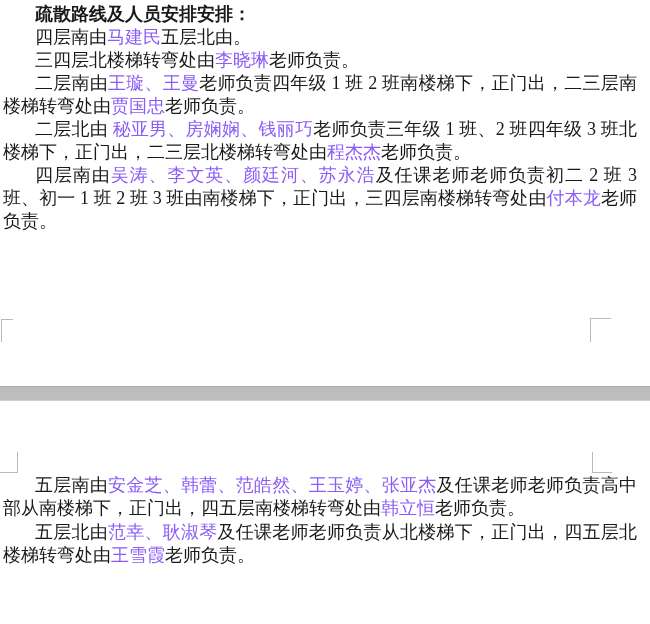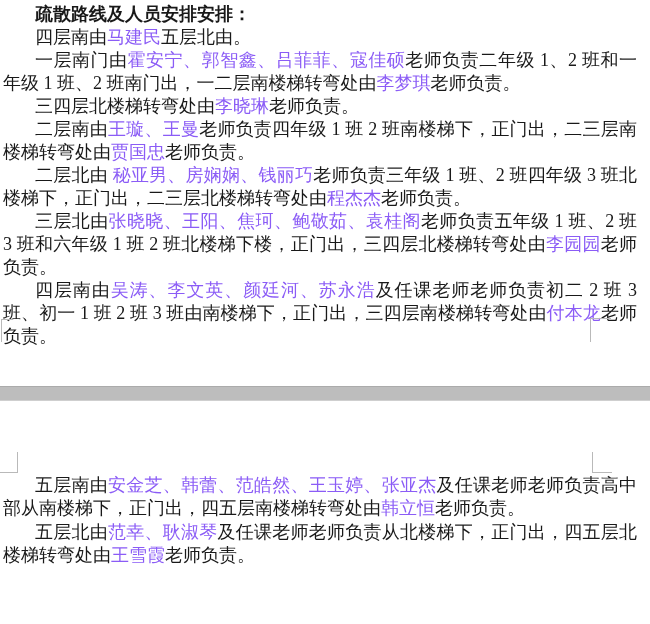--- a/index.html
+++ b/index.html
@@ -43,25 +43,23 @@
   .mark-p2-left  { left:0px;   top:452px; width:18px; height:21px; border-right:1px solid #b9b9b9; border-bottom:1px solid #b9b9b9; }
   .mark-p2-right { left:592px; top:452px; width:20px; height:21px; border-left:1px solid #b9b9b9; border-bottom:1px solid #b9b9b9; }
 </style>
 </head>
 <body>
 
 <div class="canvas">
   <div class="page-text" id="page-0">
       <p class="para bold"><span>疏散路线及人员安排安排：</span></p>
       <p class="para"><span>四层南由</span><span class="red">马建民</span><span>五层北由。</span></p>
-      <p class="para"><span>一层南门由</span><span class="red">霍安宁、郭智鑫、吕菲菲、寇佳硕</span><span>老师负责二年级 1、2 班和一年级 1 班、2 班南门出，一二层南楼梯转弯处由</span><span class="red">李梦琪</span><span>老师负责。</span></p>
       <p class="para"><span>三四层北楼梯转弯处由</span><span class="red">李晓琳</span><span>老师负责。</span></p>
       <p class="para"><span>二层南由</span><span class="red">王璇、王曼</span><span>老师负责四年级 1 班 2 班南楼梯下，正门出，二三层南楼梯转弯处由</span><span class="red">贾国忠</span><span>老师负责。</span></p>
       <p class="para"><span>二层北由 </span><span class="red">秘亚男、房娴娴、钱丽巧</span><span>老师负责三年级 1 班、2 班四年级 3 班北楼梯下，正门出，二三层北楼梯转弯处由</span><span class="red">程杰杰</span><span>老师负责。</span></p>
-      <p class="para"><span>三层北由</span><span class="red">张晓晓、王阳、焦珂、鲍敬茹、袁桂阁</span><span>老师负责五年级 1 班、2 班 3 班和六年级 1 班 2 班北楼梯下楼，正门出，三四层北楼梯转弯处由</span><span class="red">李园园</span><span>老师负责。</span></p>
       <p class="para"><span>四层南由</span><span class="red">吴涛、李文英、颜廷河、苏永浩</span><span>及任课老师老师负责初二 2 班 3 班、初一 1 班 2 班 3 班由南楼梯下，正门出，三四层南楼梯转弯处由</span><span class="red">付本龙</span><span>老师负责。</span></p>
     </div>
 
   <div class="mark mark-p1-left"></div>
   <div class="mark mark-p1-right"></div>
 
   <div class="page-gap"></div>
 
   <div class="mark mark-p2-left"></div>
   <div class="mark mark-p2-right"></div>

